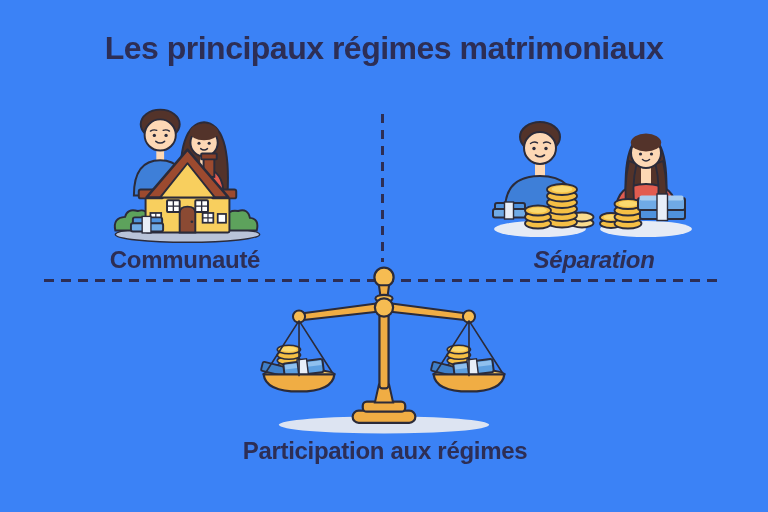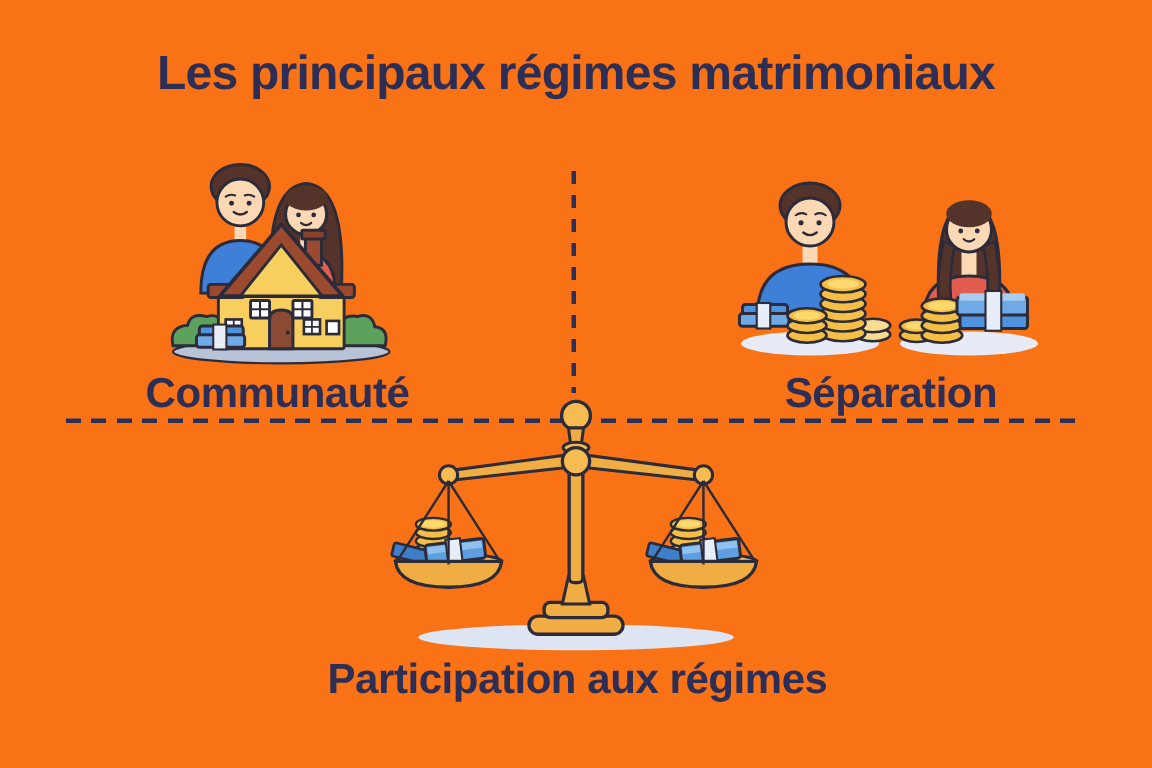--- a/index.html
+++ b/index.html
@@ -1,31 +1,31 @@
 <!DOCTYPE html>
 <html><head>
 <meta charset="utf-8">
 <style>
   html,body{margin:0;padding:0;background:#ffffff;}
   .stage{
     position:relative;width:768px;height:512px;margin:0 auto;
-    background:#f97316;overflow:hidden;
+    background:#3b82f6;overflow:hidden;
     font-family:"Liberation Sans", sans-serif;
   }
   .title{
     position:absolute;top:30px;left:0;width:768px;margin:0;
     text-align:center;font-size:32px;font-weight:700;letter-spacing:-0.5px;
     color:#2d2e55;
   }
   .section-label{
     position:absolute;margin:0;text-align:center;
-    font-size:28px;font-weight:700;color:#2d2e55;letter-spacing:-0.3px;
+    font-size:24px;font-weight:700;color:#2d2e55;letter-spacing:-0.3px;
   }
   .label-communaute{left:88px;top:246px;width:194px;}
-  .label-separation{left:494px;top:246px;width:200px;}
+  .label-separation{left:494px;top:246px;width:200px;font-style:italic;}
   .label-participation{left:179px;top:437px;width:412px;}
   .divider-v{
     position:absolute;left:381px;top:114px;width:3px;height:148px;
     background:repeating-linear-gradient(180deg,#2d2e55 0 9px,transparent 9px 16px);
   }
   .divider-h{
     position:absolute;left:44px;top:279px;width:678px;height:3px;
     background:repeating-linear-gradient(90deg,#2d2e55 0 10px,transparent 10px 17px);
   }
   .illus{position:absolute;}

